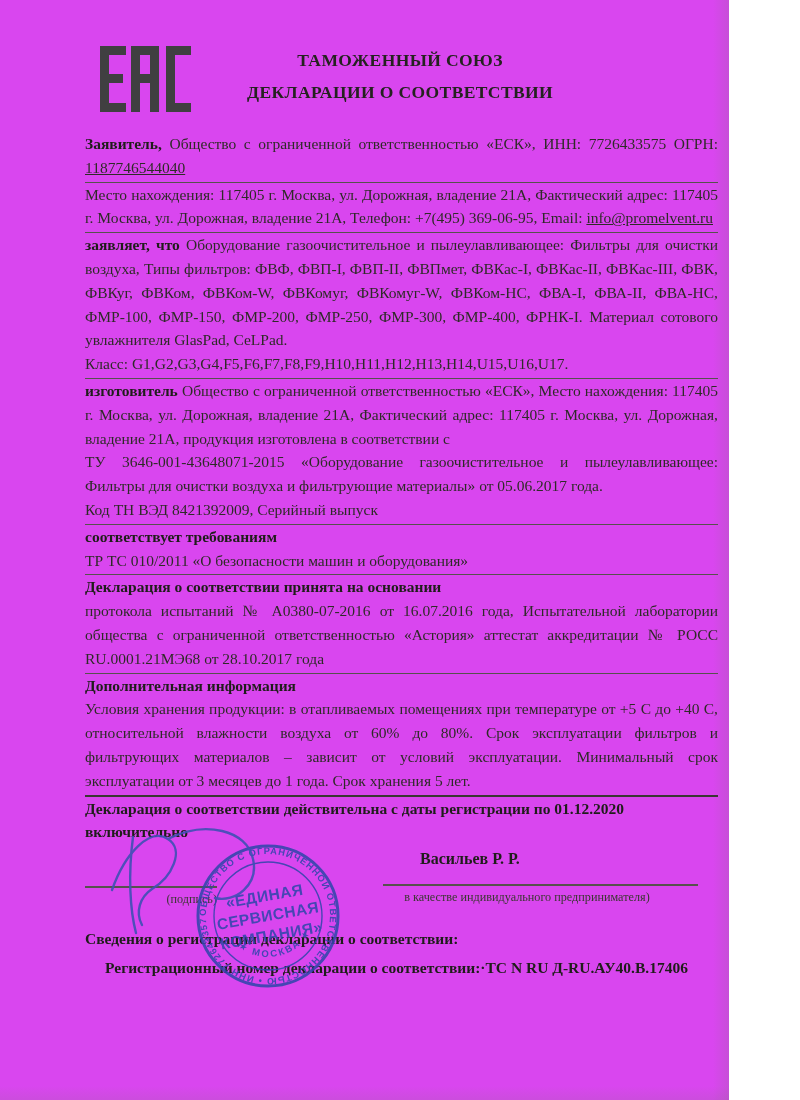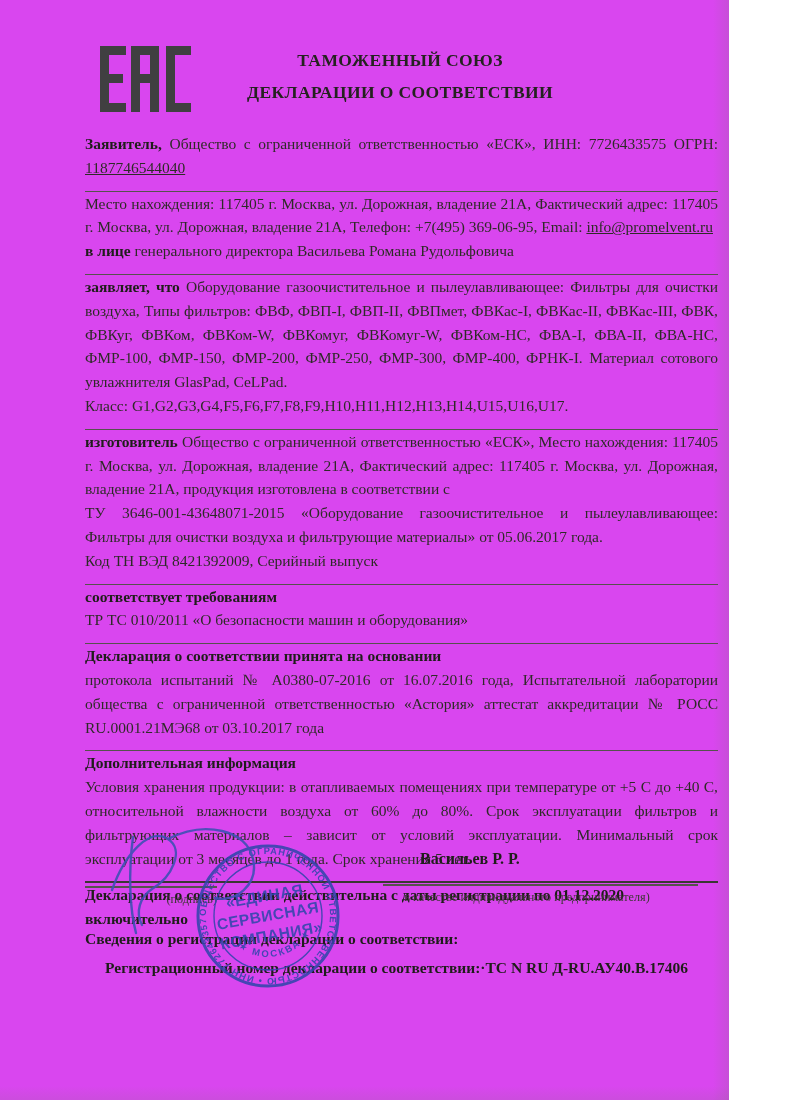--- a/index.html
+++ b/index.html
@@ -17,21 +17,21 @@
     pointer-events:none;
   }
   .page::after{
     content:"";position:absolute;left:0;right:0;bottom:0;height:14px;
     background:linear-gradient(to bottom,rgba(255,255,255,0),rgba(120,118,112,.14));
     pointer-events:none;
   }
   .titles{position:absolute;left:0;top:44px;width:800px;text-align:center;}
   .title-line{font-weight:bold;font-size:17.5px;letter-spacing:.4px;color:#24221f;line-height:32px;}
   .body-col{position:absolute;left:85px;top:132px;width:633px;font-size:15.5px;line-height:23.8px;}
-  .sec{border-bottom:1.6px solid #56524c;padding-bottom:11px;}
+  .sec{border-bottom:1.6px solid #56524c;padding-bottom:2px;}
   .sec-thick{border-bottom:2.4px solid #3a3733;}
   .sec-plain{border-bottom:none;}
   p{margin:0;}
   .just{text-align:justify;}
   b{color:#1f1d1a;}
   .u{text-decoration:underline;}
   .sig-area-text{position:absolute;font-size:12.2px;line-height:16.4px;color:#3a3731;}
   .hline{position:absolute;height:1.6px;background:#56524c;}
   .bottom-bold{position:absolute;left:85px;font-weight:bold;font-size:15.5px;color:#1f1d1a;white-space:nowrap;}
   .name-block{position:absolute;left:420px;top:850px;width:160px;text-align:left;font-weight:bold;font-size:16px;color:#1f1d1a;}
@@ -65,42 +65,41 @@
   </div>
 
   <div class="body-col">
 
     <div class="sec">
       <p class="just"><b>Заявитель,</b><span> Общество с ограниченной ответственностью «ЕСК», ИНН: 7726433575 ОГРН: </span><span class="u">1187746544040</span></p>
     </div>
 
     <div class="sec">
       <p class="just"><span>Место нахождения: 117405 г. Москва, ул. Дорожная, владение 21А, Фактический адрес: 117405 г. Москва, ул. Дорожная, владение 21А, Телефон: +7(495) 369-06-95, Email: </span><span class="u">info@promelvent.ru</span></p>
-      <p><b>в лице</b><span> генерального директора Васильева Романа Рудольфовича</span></p>
     </div>
 
     <div class="sec">
       <p class="just"><b>заявляет, что</b><span> Оборудование газоочистительное и пылеулавливающее: Фильтры для очистки воздуха, Типы фильтров: ФВФ, ФВП-I, ФВП-II, ФВПмет, ФВКас-I, ФВКас-II, ФВКас-III, ФВК, ФВКуг, ФВКом, ФВКом-W, ФВКомуг, ФВКомуг-W, ФВКом-НС, ФВА-I, ФВА-II, ФВА-НС, ФМР-100, ФМР-150, ФМР-200, ФМР-250, ФМР-300, ФМР-400, ФРНК-I. Материал сотового увлажнителя GlasPad, CeLPad.</span></p>
       <p>Класс: G1,G2,G3,G4,F5,F6,F7,F8,F9,H10,H11,H12,H13,H14,U15,U16,U17.</p>
     </div>
 
     <div class="sec">
       <p class="just"><b>изготовитель</b><span> Общество с ограниченной ответственностью «ЕСК», Место нахождения: 117405 г. Москва, ул. Дорожная, владение 21А, Фактический адрес: 117405 г. Москва, ул. Дорожная, владение 21А, продукция изготовлена в соответствии с</span></p>
       <p class="just">ТУ 3646-001-43648071-2015 «Оборудование газоочистительное и пылеулавливающее: Фильтры для очистки воздуха и фильтрующие материалы» от 05.06.2017 года.</p>
       <p>Код ТН ВЭД 8421392009, Серийный выпуск</p>
     </div>
 
     <div class="sec">
       <p><b>соответствует требованиям</b></p>
       <p>ТР ТС 010/2011 «О безопасности машин и оборудования»</p>
     </div>
 
     <div class="sec">
       <p><b>Декларация о соответствии принята на основании</b></p>
-      <p class="just">протокола испытаний № А0380-07-2016 от 16.07.2016 года, Испытательной лаборатории общества с ограниченной ответственностью «Астория» аттестат аккредитации № РОСС RU.0001.21МЭ68 от 03.10.2017 года</p>
+      <p class="just">протокола испытаний № А0380-07-2016 от 16.07.2016 года, Испытательной лаборатории общества с ограниченной ответственностью «Астория» аттестат аккредитации № РОСС RU.0001.21МЭ68 от 28.10.2017 года</p>
     </div>
 
     <div class="sec sec-thick">
       <p><b>Дополнительная информация</b></p>
       <p class="just">Условия хранения продукции: в отапливаемых помещениях при температуре от +5 С до +40 С, относительной влажности воздуха от 60% до 80%. Срок эксплуатации фильтров и фильтрующих материалов – зависит от условий эксплуатации. Минимальный срок эксплуатации от 3 месяцев до 1 года. Срок хранения 5 лет.</p>
     </div>
 
     <div class="sec-plain">
       <p><b>Декларация о соответствии действительна с даты регистрации по 01.12.2020 включительно</b></p>
     </div>

